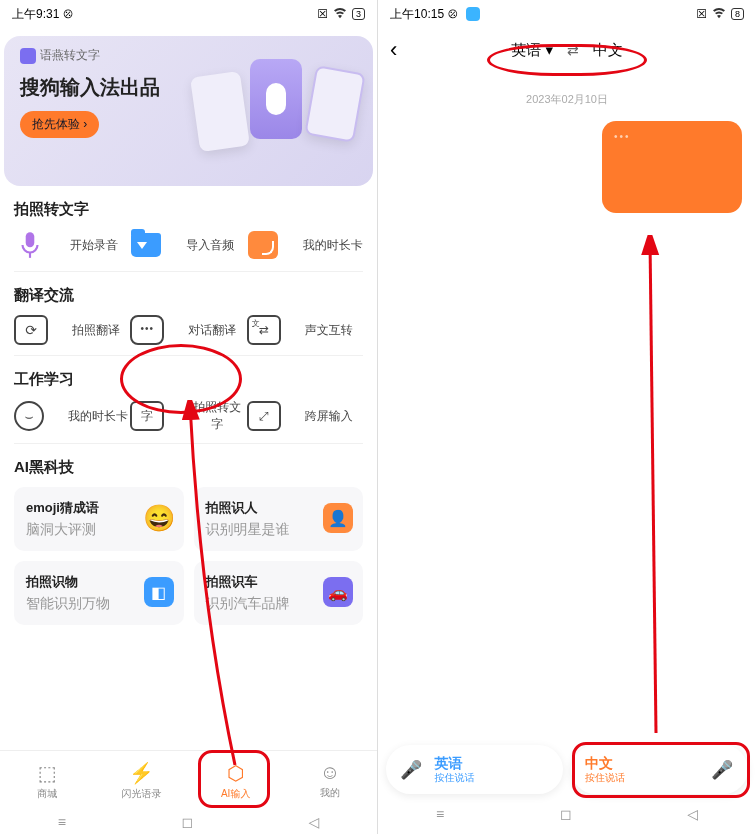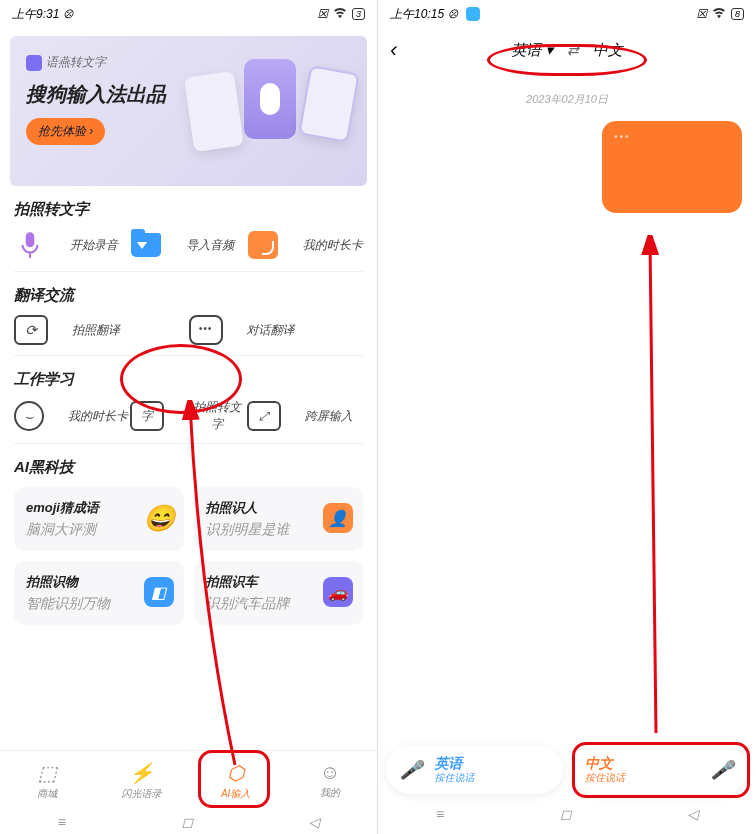--- a/index.html
+++ b/index.html
@@ -1,24 +1,24 @@
 <!DOCTYPE html>
 <html><head>
 <meta charset="utf-8">
 <style>
 * { margin: 0; padding: 0; box-sizing: border-box; }
 body { font-family: -apple-system, "PingFang SC", "Microsoft YaHei", sans-serif; background: #f5f5f5; width: 756px; height: 834px; display: flex; }
-.phone { width: 434px; height: 834px; background: #fff; position: relative; overflow: hidden; font-style: italic; }
+.phone { width: 434px; height: 834px; background: #fff; position: relative; overflow: hidden; }
 .phone-left { border-right: 1px solid #ddd; }
 .status-bar { height: 28px; display: flex; justify-content: space-between; align-items: center; padding: 0 12px; font-size: 12px; font-weight: 500; }
 .status-icons { display: flex; align-items: center; gap: 4px; }
 .status-icons svg { width: 16px; height: 12px; }
 
 
-.banner { margin: 8px 10px; height: 150px; background: linear-gradient(135deg, #e8e5f5 0%, #d8d4f0 100%); border-radius: 6px; padding: 18px 16px; position: relative; overflow: hidden; }
+.banner { margin: 8px 4px; height: 150px; background: linear-gradient(135deg, #e8e5f5 0%, #d8d4f0 100%); border-radius: 16px; padding: 11px 16px; position: relative; overflow: hidden; }
 .banner-tag { display: inline-flex; align-items: center; gap: 4px; font-size: 12px; color: #666; }
 .banner-tag-icon { width: 16px; height: 16px; background: #7b6ef0; border-radius: 4px; display: inline-block; }
 .banner-title { font-size: 20px; font-weight: 700; color: #222; margin-top: 6px; }
 .banner-btn { display: inline-block; background: #ff7a2b; color: #0f172a; font-size: 12px; padding: 5px 12px; border-radius: 14px; margin-top: 10px; }
 .banner-art { position: absolute; right: 8px; top: 18px; width: 170px; height: 120px; }
 .art-panel { position: absolute; background: #fff; border-radius: 8px; box-shadow: 0 4px 12px rgba(0,0,0,0.1); }
 .art-p1 { width: 50px; height: 75px; left: 0; top: 20px; transform: rotate(-8deg); background: #f0eefa; }
 .art-mic { position: absolute; left: 55px; top: 5px; width: 52px; height: 80px; background: linear-gradient(180deg,#b8a8f5,#9b87e8); border-radius: 10px; display: flex; align-items: center; justify-content: center; }
 .art-mic::after { content: ""; width: 20px; height: 32px; background: #fff; border-radius: 10px; }
 .art-p3 { width: 50px; height: 70px; right: 5px; top: 15px; transform: rotate(10deg); background: #f0eefa; border: 2px solid #c8bcf0; }
@@ -166,20 +166,24 @@
       <div class="grid-item">
         <div class="outline-icon oi-refresh"></div>
         <span>拍照翻译</span>
       </div>
       <div class="grid-item">
         <div class="oi-chat-wrap">
             <div class="outline-icon oi-chat"></div>
           </div>
         <span>对话翻译</span>
       </div>
+      <div class="grid-item">
+        <div class="outline-icon oi-swap"></div>
+        <span>声文互转</span>
+      </div>
     </div>
   </div>
 
   <div class="section">
     <div class="section-title">工作学习</div>
     <div class="grid3">
       <div class="grid-item">
         <div class="outline-icon oi-smile"></div>
         <span>我的时长卡</span>
       </div>

